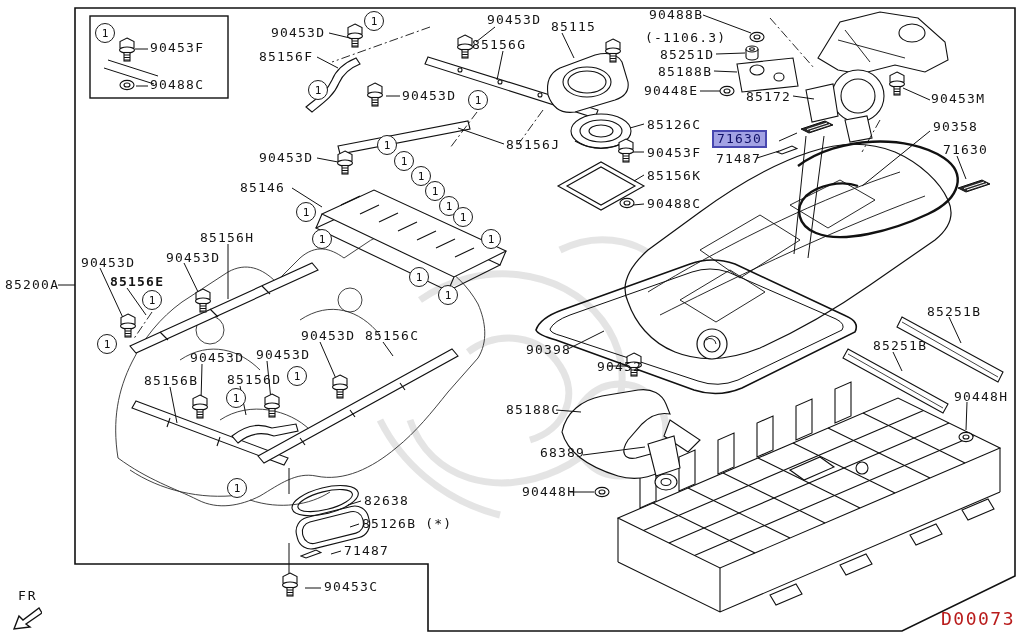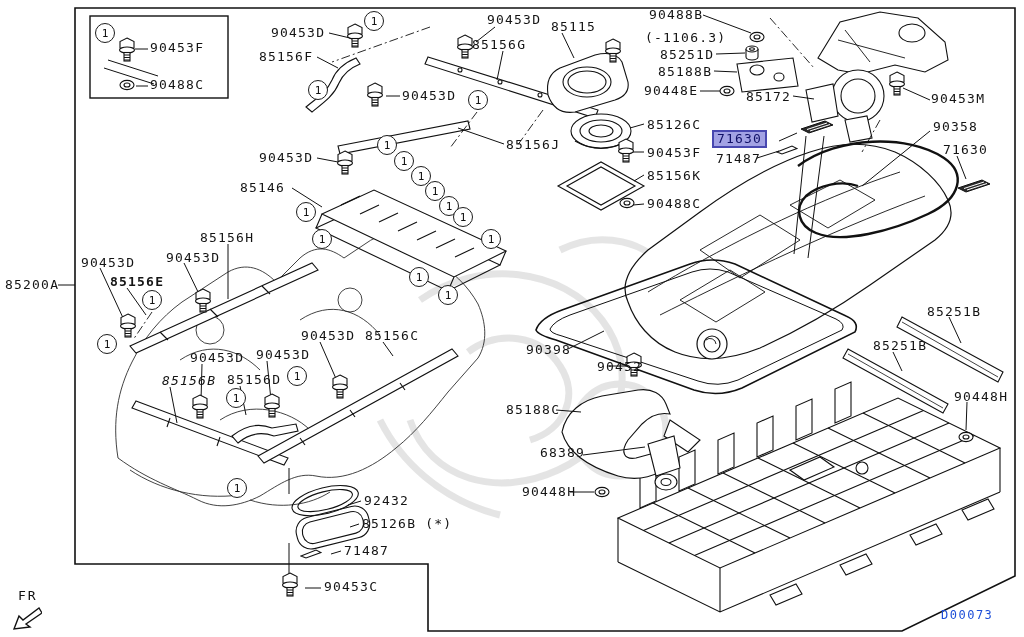--- a/index.html
+++ b/index.html
@@ -12,21 +12,21 @@
   .plabel.hl{background:#a2a2e4;border:2px solid #4848b0;color:#101066;
              padding:0 3px;margin-left:-5px;margin-top:-3px;}
   .callout{position:absolute;width:20px;height:20px;border:1.4px solid #1c1c1c;border-radius:50%;
            background:#fff;font-size:11px;display:flex;align-items:center;justify-content:center;
            color:#111;box-sizing:border-box;}
   .fr{position:absolute;left:12px;top:588px;color:#111;font-size:13px;letter-spacing:2px;}
   .fr .fr-txt{display:block;margin-left:6px;}
   .footnote{position:absolute;left:58px;top:598px;font-size:10.5px;line-height:14px;color:#111;
             font-family:"DejaVu Sans","Liberation Sans",sans-serif;white-space:nowrap;}
   .footnote .l2{margin-left:34px;}
-  .dnum{position:absolute;left:941px;top:608px;font-size:12px;letter-spacing:1.5px;color:#1d4ed8;}
+  .dnum{position:absolute;left:941px;top:608px;font-size:18px;letter-spacing:1.5px;color:#b91c1c;}
 </style>
 </head>
 <body>
 
 <div class="stage">
 
 <svg class="art" width="1024" height="637" viewBox="0 0 1024 637">
   <defs>
     <symbol id="bolt" viewBox="0 0 20 26">
       <g stroke="#111" fill="#fff" stroke-width="1.1">
@@ -257,34 +257,34 @@
       <span class="plabel" style="left: 647px; top: 169px;">85156K</span>
       <span class="plabel" style="left: 647px; top: 197px;">90488C</span>
       <span class="plabel" style="left: 259px; top: 151px;">90453D</span>
       <span class="plabel" style="left: 240px; top: 181px;">85146</span>
       <span class="plabel" style="left: 200px; top: 231px;">85156H</span>
       <span class="plabel" style="left: 166px; top: 251px;">90453D</span>
       <span class="plabel" style="left: 81px; top: 256px;">90453D</span>
       <span class="plabel" style="left: 110px; top: 275px; font-weight: bold;">85156E</span>
       <span class="plabel" style="left: 5px; top: 278px;">85200A</span>
       <span class="plabel" style="left: 190px; top: 351px;">90453D</span>
-      <span class="plabel" style="left: 162px; top: 374px; font-style: italic;">85156B</span>
+      <span class="plabel" style="left: 144px; top: 374px;">85156B</span>
       <span class="plabel" style="left: 256px; top: 348px;">90453D</span>
       <span class="plabel" style="left: 227px; top: 373px;">85156D</span>
       <span class="plabel" style="left: 301px; top: 329px;">90453D</span>
       <span class="plabel" style="left: 365px; top: 329px;">85156C</span>
       <span class="plabel" style="left: 526px; top: 343px;">90398</span>
       <span class="plabel" style="left: 562px; top: 360px; margin-left: 35px;">90452</span>
       <span class="plabel" style="left: 506px; top: 403px;">85188C</span>
       <span class="plabel" style="left: 540px; top: 446px;">68389</span>
       <span class="plabel" style="left: 522px; top: 485px;">90448H</span>
       <span class="plabel" style="left: 927px; top: 305px;">85251B</span>
       <span class="plabel" style="left: 873px; top: 339px;">85251B</span>
       <span class="plabel" style="left: 954px; top: 390px;">90448H</span>
-      <span class="plabel" style="left: 364px; top: 494px;">92432</span>
+      <span class="plabel" style="left: 364px; top: 494px;">82638</span>
       <span class="plabel" style="left: 362px; top: 517px;">85126B (*)</span>
       <span class="plabel" style="left: 344px; top: 544px;">71487</span>
       <span class="plabel" style="left: 324px; top: 580px;">90453C</span>
       <span class="callout" style="left: 95px; top: 23px;">1</span>
       <span class="callout" style="left: 364px; top: 11px;">1</span>
       <span class="callout" style="left: 308px; top: 80px;">1</span>
       <span class="callout" style="left: 468px; top: 90px;">1</span>
       <span class="callout" style="left: 377px; top: 135px;">1</span>
       <span class="callout" style="left: 394px; top: 151px;">1</span>
       <span class="callout" style="left: 411px; top: 166px;">1</span>

